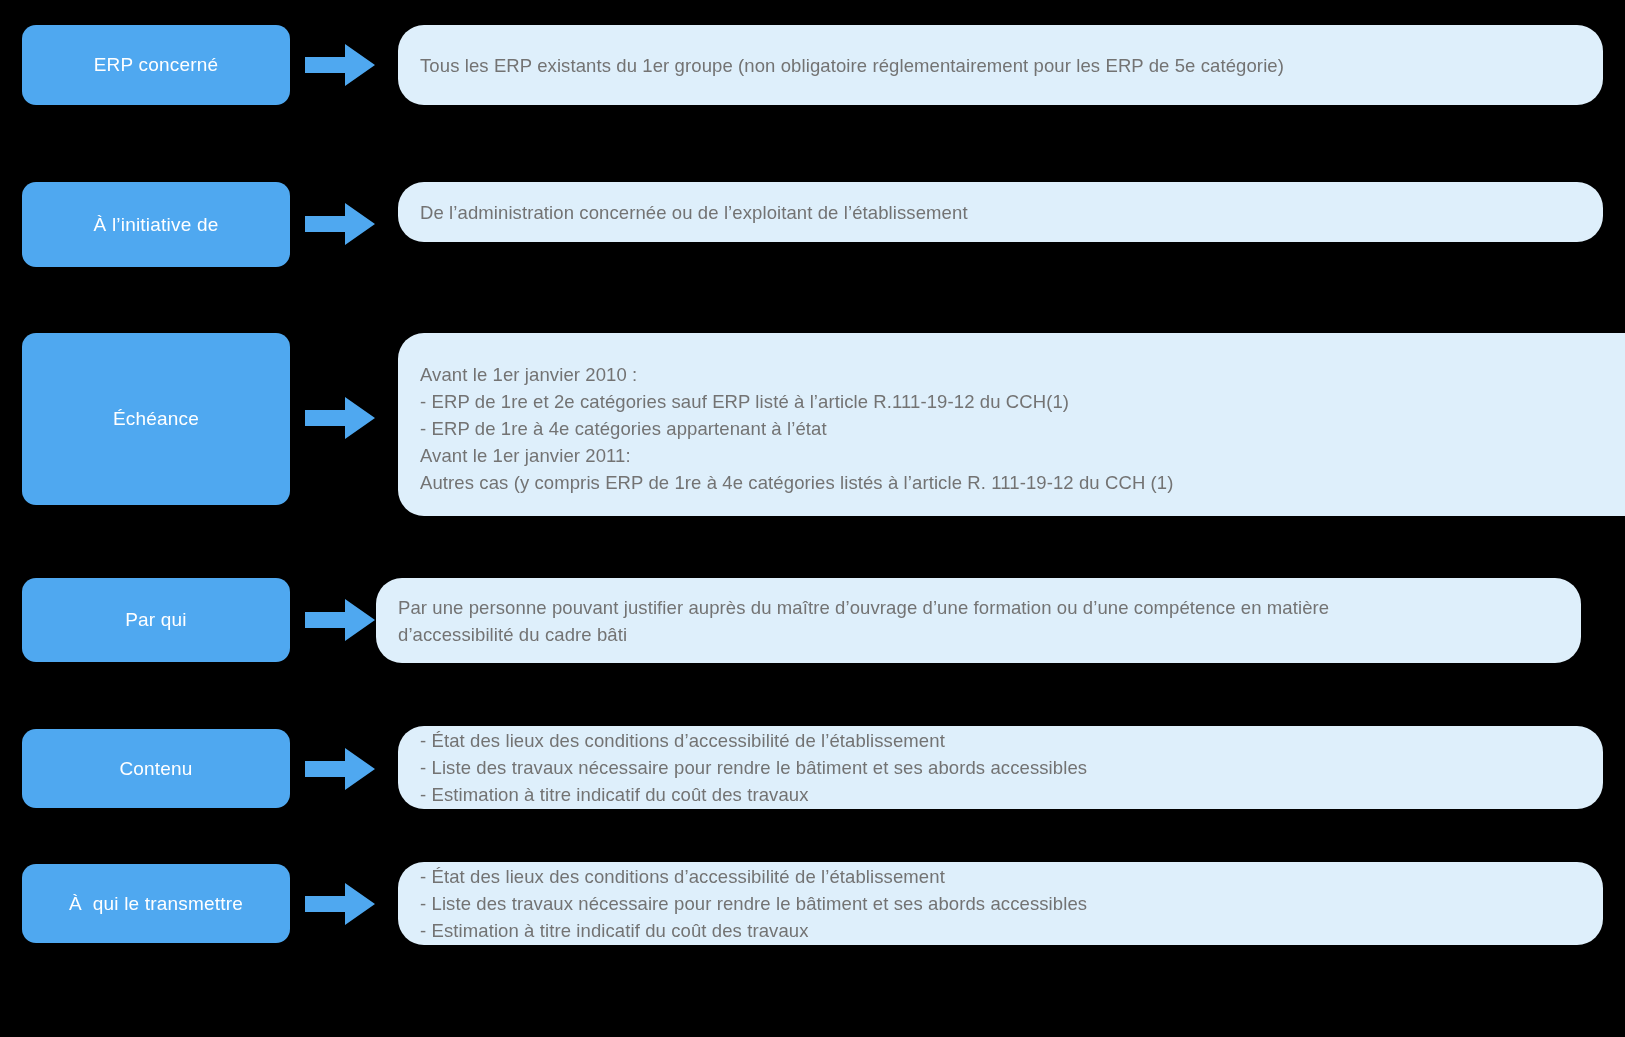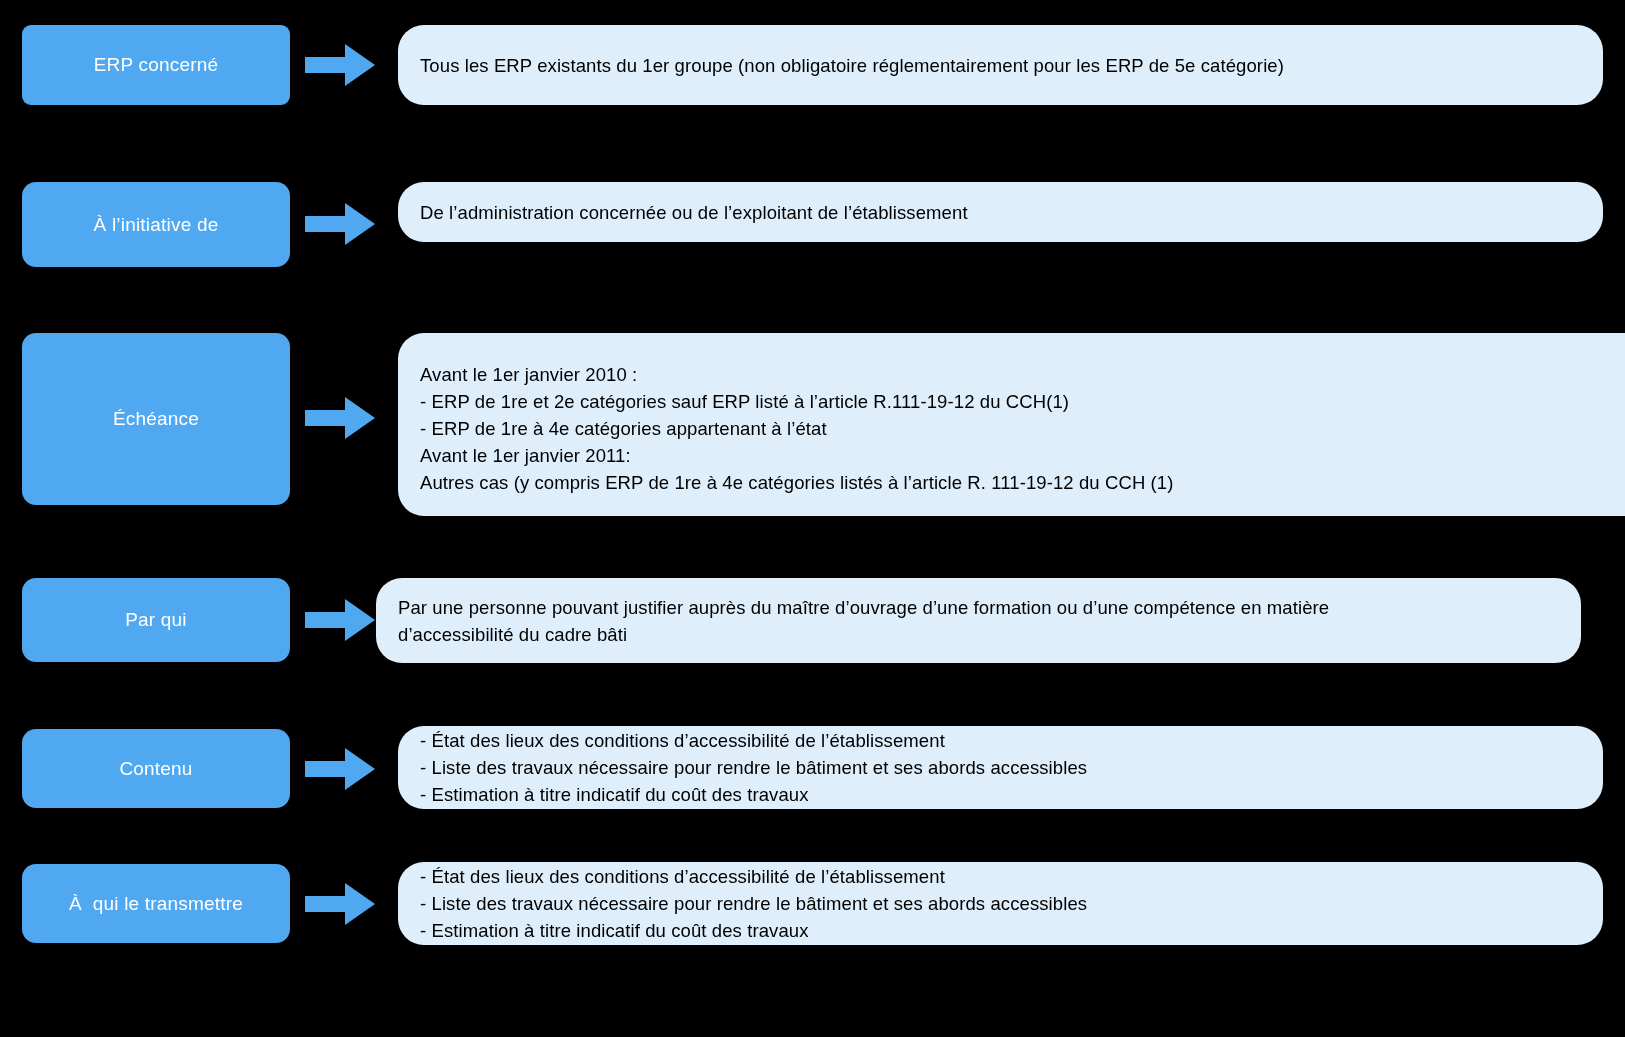--- a/index.html
+++ b/index.html
@@ -50,28 +50,28 @@
     position: absolute;
     background: #DEEFFB;
     border-radius: 26px;
     box-sizing: border-box;
     display: flex;
     flex-direction: column;
     justify-content: center;
     padding: 10px 22px;
   }
   .panel .line {
-    color: #000000;
+    color: #737373;
     font-size: 18.5px;
     line-height: 27px;
     letter-spacing: 0.1px;
     white-space: pre-wrap;
   }
   
-  #row-erp .label-box   { left: 22px;  top: 25px;  width: 268px; height: 80px; border-radius: 9px; }
+  #row-erp .label-box   { left: 22px;  top: 25px;  width: 268px; height: 80px; }
   #row-erp .arrow       { left: 305px; top: 44px; }
   #row-erp .panel       { left: 398px; top: 25px;  width: 1205px; height: 80px; }
 
   #row-init .label-box  { left: 22px;  top: 182px; width: 268px; height: 85px; }
   #row-init .arrow      { left: 305px; top: 203px; }
   #row-init .panel      { left: 398px; top: 182px; width: 1205px; height: 60px; }
 
   #row-ech .label-box   { left: 22px;  top: 333px; width: 268px; height: 172px; }
   #row-ech .arrow       { left: 305px; top: 397px; }
   #row-ech .panel       { left: 398px; top: 333px; width: 1441px; height: 183px; padding-top: 18px; }

